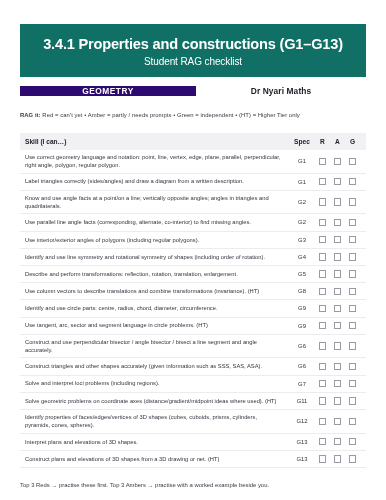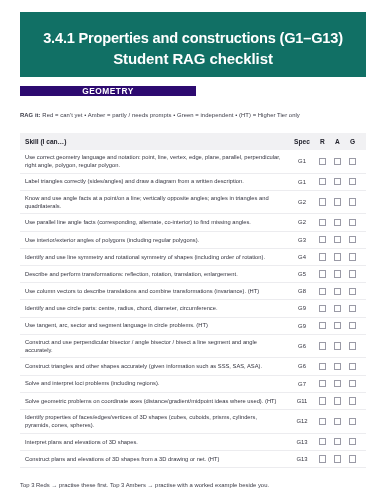--- a/index.html
+++ b/index.html
@@ -17,36 +17,36 @@
   .page {
     width: 386px;
     height: 500px;
     position: relative;
     background: #ffffff;
     box-sizing: border-box;
   }
 
   
   .banner {
-    margin: 12px 20px 0 20px;
+    margin: 24px 20px 0 20px;
     background: #117065;
-    padding: 18px 10px 10px 10px;
+    padding: 12px 10px 10px 10px;
     text-align: center;
   }
   .banner-title {
     color: #ffffff;
     font-size: 14.6px;
     font-weight: bold;
     line-height: 1.18;
     letter-spacing: -0.2px;
   }
   .banner-subtitle {
     color: #ffffff;
-    font-size: 15px;
-    font-weight: bold;
+    font-size: 10px;
+    font-weight: normal;
     margin-top: 3px;
     letter-spacing: -0.1px;
   }
 
   
   .subbar {
     margin: 0 20px;
     display: flex;
     align-items: flex-end;
     height: 19px;
@@ -172,20 +172,23 @@
 <div class="page">
 
   <div class="banner">
     <div class="banner-title">3.4.1 Properties and constructions (G1–G13)</div>
     <div class="banner-subtitle">Student RAG checklist</div>
   </div>
 
   <div class="subbar">
     <div class="subbar-left">
       <span class="subbar-left-label">GEOMETRY</span>
+    </div>
+    <div class="subbar-right">
+      <span class="subbar-right-label">Dr Nyari Maths</span>
     </div>
   </div>
 
   <div class="legend">
     <b>RAG it:</b><span> Red = can’t yet • Amber = partly / needs prompts • Green = independent  •  (HT) = Higher Tier only</span>
   </div>
 
   <div class="table">
     <div class="thead">
       <div class="th-skill">Skill (I can…)</div>

